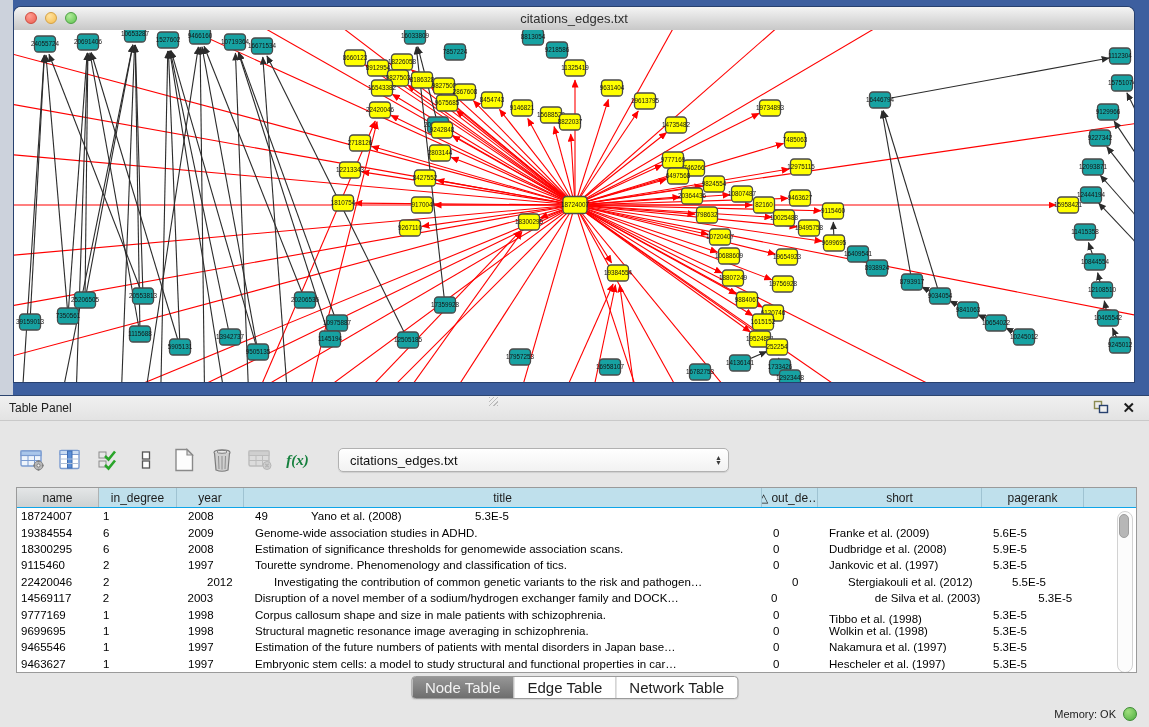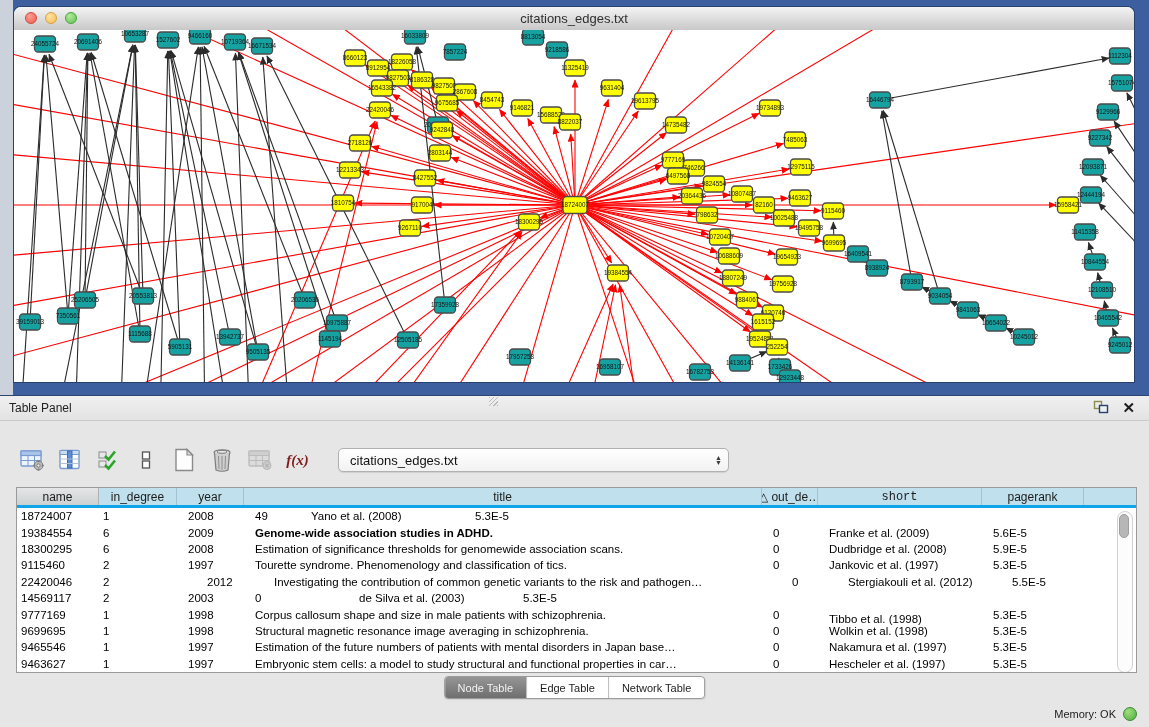--- a/index.html
+++ b/index.html
@@ -28,43 +28,43 @@
   .panel-titlebar{position:relative;height:24px;background:linear-gradient(#f0f0f0,#e3e3e3);
                   border-bottom:1px solid #c9c9c9;}
   .panel-title{position:absolute;left:9px;top:5px;font-size:12px;color:#222;}
   .splitter-grip{position:absolute;left:489px;top:1px;width:9px;height:9px;opacity:.6;
      background:repeating-linear-gradient(135deg,#9a9a9a 0 1px,transparent 1px 3px);}
   .float-btn{position:absolute;right:40px;top:4px;width:16px;height:14px;cursor:pointer;}
   .close-btn{position:absolute;right:14px;top:2px;font-size:15px;font-weight:bold;color:#1d1d1d;cursor:pointer;line-height:20px;}
 
   .toolbar{position:absolute;left:18px;top:48px;height:32px;display:flex;align-items:center;gap:11px;}
   .tbtn{width:27px;height:27px;display:flex;align-items:center;justify-content:center;cursor:pointer;}
-  .fx-label{font-family:"Liberation Serif",serif;font-style:italic;font-weight:bold;font-size:15px;color:#7f1d1d;}
+  .fx-label{font-family:"Liberation Serif",serif;font-style:italic;font-weight:bold;font-size:15px;color:#15803d;}
   .combo{margin-left:16px;width:372px;height:22px;background:linear-gradient(#ffffff,#f2f2f2);
          border:1px solid #b1b1b1;border-radius:5px;display:flex;align-items:center;
          justify-content:space-between;padding:0 6px 0 11px;font-size:13px;color:#111;
          box-shadow:0 1px 1px rgba(0,0,0,.10);cursor:pointer;}
   .combo-arrows{display:flex;flex-direction:column;line-height:5px;font-size:7px;color:#3a3a3a;text-align:center;}
 
   .table-box{position:absolute;left:16px;top:91px;width:1121px;height:186px;background:#fff;
              border:1px solid #9a9a9a;box-sizing:border-box;overflow:hidden;}
-  .header-row{display:flex;height:20px;background:#bfe0ec;border-bottom:3px solid #0ea5e9;box-sizing:border-box;}
+  .header-row{display:flex;height:20px;background:#bfe0ec;border-bottom:1px solid #0ea5e9;box-sizing:border-box;}
   .th{box-sizing:border-box;border-right:1px solid #9fc3d2;font-size:12px;color:#1c1c1c;
       display:flex;align-items:center;justify-content:center;white-space:nowrap;overflow:hidden;cursor:pointer;}
   .th-name{background:linear-gradient(#e4e6e7,#cdd1d2);border-right:1px solid #aeb2b3;}
   .tbody{position:relative;}
   .trow{display:flex;height:16.4px;font-size:11.5px;color:#000;align-items:center;cursor:default;}
   .td{box-sizing:border-box;padding:0 4px;white-space:nowrap;overflow:hidden;}
   .vscroll{position:absolute;right:3px;top:23px;width:14px;height:160px;background:#fcfcfc;
            border:1px solid #d2d2d2;border-radius:8px;cursor:pointer;}
   .vthumb{position:absolute;left:1px;top:2px;width:10px;height:24px;background:#b7b7b7;
           border:1px solid #9e9e9e;border-radius:6px;box-sizing:border-box;}
 
   .seg-tabs{position:absolute;top:280px;left:50%;transform:translateX(-50%);display:flex;height:21px;
-            border:1px solid #9b9b9b;border-radius:4px;overflow:hidden;background:#fff;font-size:11px;
+            border:1px solid #9b9b9b;border-radius:4px;overflow:hidden;background:#fff;font-size:15px;
             box-shadow:0 1px 1px rgba(0,0,0,.08);}
   .seg{padding:0 13px;display:flex;align-items:center;border-right:1px solid #b9b9b9;color:#1e1e1e;cursor:pointer;white-space:nowrap;}
   .seg:last-child{border-right:none;}
   .seg.selected{background:linear-gradient(#969696,#6e6e6e);color:#f2f2f2;}
 
   .statusbar{position:absolute;right:0;bottom:0;height:26px;display:flex;align-items:center;gap:7px;
              padding-right:12px;font-size:11px;color:#222;}
   .mem-dot{width:14px;height:14px;border-radius:50%;
            background:radial-gradient(circle at 35% 30%,#9fdf7d,#4fae41);border:1px solid #3c8a33;box-sizing:border-box;}
 </style>
@@ -755,37 +755,37 @@
     </div>
   </div>
 
   <div class="table-box">
     <div class="header-row" id="theadRow">
         <div class="th th-name" style="width: 82px;">name</div>
         <div class="th" style="width: 78px;">in_degree</div>
         <div class="th" style="width: 67px;">year</div>
         <div class="th" style="width: 518px;">title</div>
         <div class="th" style="width: 56px;">△ out_de…</div>
-        <div class="th" style="width: 164px; font-family: Liberation Mono, monospace;">short</div>
+        <div class="th" style="width: 164px;">short</div>
         <div class="th" style="width: 102px;">pagerank</div>
       </div>
     <div class="tbody" id="tbody">
         <div class="trow">
           <div class="td" style="width: 82px;">18724007</div>
           <div class="td" style="width: 85px;">1</div>
           <div class="td" style="width: 67px;">2008</div>
           <div class="td" style="width: 56px;">49</div>
           <div class="td" style="width: 164px;">Yano et al. (2008)</div>
           <div class="td" style="width: 102px;">5.3E-5</div>
         </div>
         <div class="trow">
           <div class="td" style="width: 82px;">19384554</div>
           <div class="td" style="width: 85px;">6</div>
           <div class="td" style="width: 67px;">2009</div>
-          <div class="td" style="width: 518px; font-weight: bold;">Genome-wide association studies in ADHD.</div>
+          <div class="td" style="width: 518px;">Genome-wide association studies in ADHD.</div>
           <div class="td" style="width: 56px;">0</div>
           <div class="td" style="width: 164px;">Franke et al. (2009)</div>
           <div class="td" style="width: 102px;">5.6E-5</div>
         </div>
         <div class="trow">
           <div class="td" style="width: 82px;">18300295</div>
           <div class="td" style="width: 85px;">6</div>
           <div class="td" style="width: 67px;">2008</div>
           <div class="td" style="width: 518px;">Estimation of significance thresholds for genomewide association scans.</div>
           <div class="td" style="width: 56px;">0</div>
@@ -807,20 +807,21 @@
           <div class="td" style="width: 67px; margin-left: 19px;">2012</div>
           <div class="td" style="width: 518px;">Investigating the contribution of common genetic variants to the risk and pathogen…</div>
           <div class="td" style="width: 56px;">0</div>
           <div class="td" style="width: 164px;">Stergiakouli et al. (2012)</div>
           <div class="td" style="width: 102px;">5.5E-5</div>
         </div>
         <div class="trow">
           <div class="td" style="width: 82px;">14569117</div>
           <div class="td" style="width: 85px;">2</div>
           <div class="td" style="width: 67px;">2003</div>
+          <div class="td" style="width: 518px;">Disruption of a novel member of a sodium/hydrogen exchanger family and DOCK…</div>
           <div class="td" style="width: 56px;">0</div>
           <div class="td" style="width: 164px; margin-left: 48px;">de Silva et al. (2003)</div>
           <div class="td" style="width: 102px;">5.3E-5</div>
         </div>
         <div class="trow">
           <div class="td" style="width: 82px;">9777169</div>
           <div class="td" style="width: 85px;">1</div>
           <div class="td" style="width: 67px;">1998</div>
           <div class="td" style="width: 518px;">Corpus callosum shape and size in male patients with schizophrenia.</div>
           <div class="td" style="width: 56px;">0</div>

